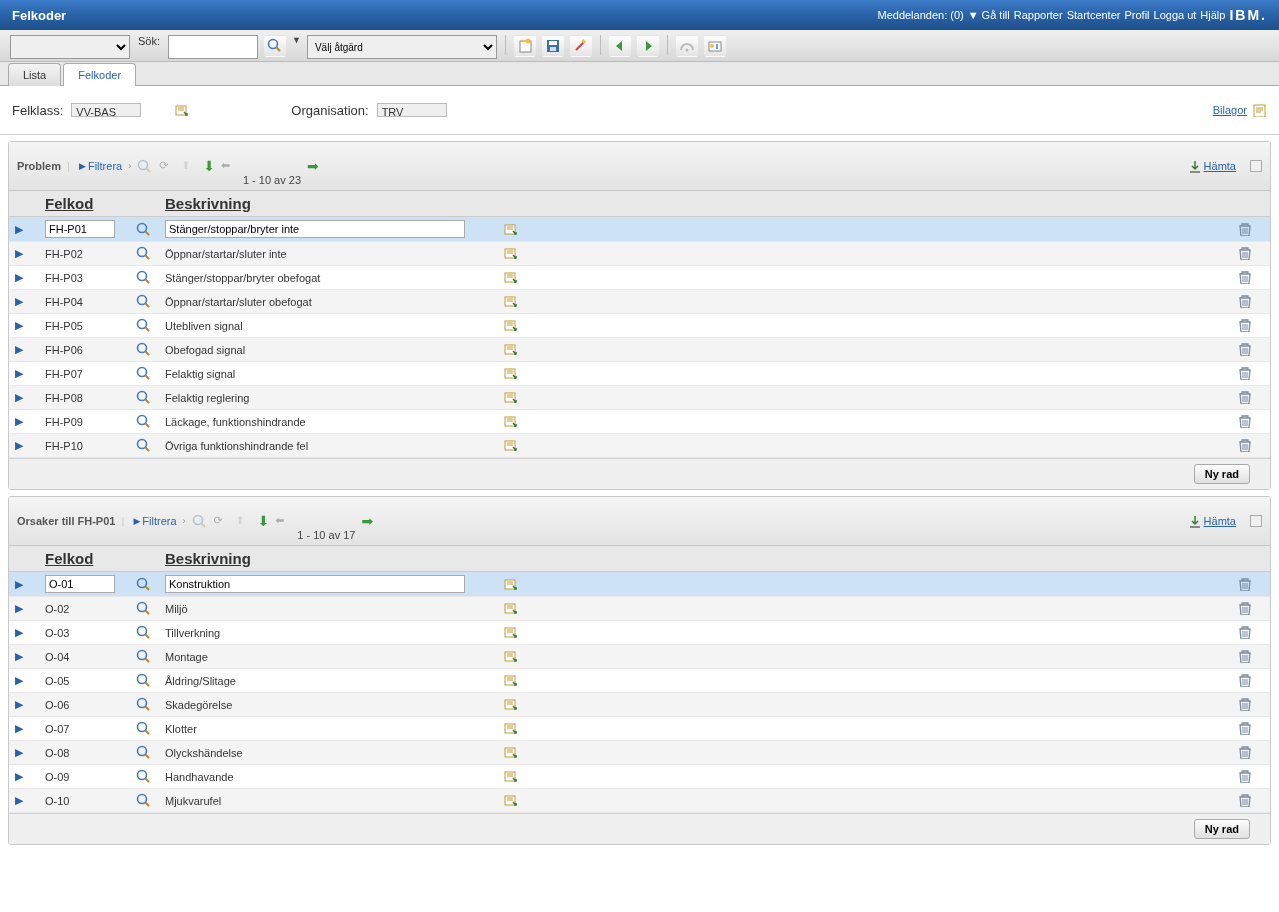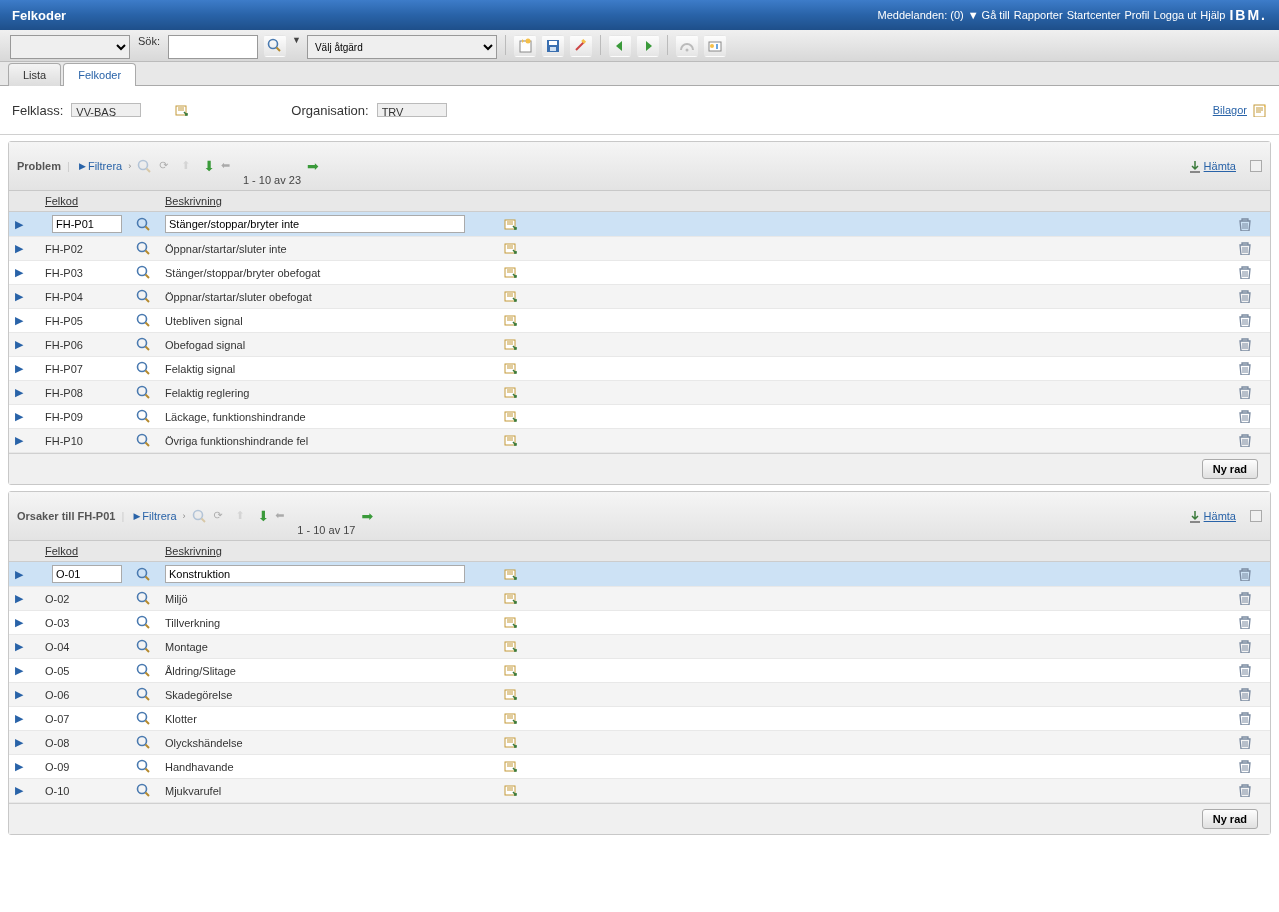--- a/index.html
+++ b/index.html
@@ -32,34 +32,34 @@
 .section-title { font-weight: bold; color: #555; }
 .filtrera { color: #2963a8; cursor: pointer; display:flex; align-items:center; gap:2px;}
 .filtrera::before { content:"▶"; font-size:9px; color:#2963a8;}
 .nav-sep { color:#888; font-size:9px;}
 .arrow-dn { color:#3a9a3a; font-size:14px; cursor:pointer;}
 .arrow-rt { color:#3a9a3a; font-size:14px; cursor:pointer;}
 .pager { color:#444;margin-top:28px; }
 .hamta { margin-left: auto; color:#2963a8; text-decoration: underline; cursor:pointer; display:flex; align-items:center; gap:3px;}
 .collapse-ico { width:12px; height:12px; border:1px solid #aaa; background:#f0f0f0; margin-left:8px; cursor:pointer;}
 .tbl { width: 100%; border-collapse: collapse; }
-.tbl th { text-align: left; font-weight: normal; text-decoration: underline; padding: 4px 6px; background: #e8e8e8; border-bottom: 1px solid #ccc; font-size:11px; color:#333;}
+.tbl th { text-align: left; font-weight: bold; text-decoration: underline; padding: 4px 6px; background: #e8e8e8; border-bottom: 1px solid #ccc; font-size:15px; color:#333;}
 .tbl td { padding: 3px 6px; border-bottom: 1px solid #e8e8e8; font-size:11px; height: 24px;}
 .tbl tr.zebra td { background: #f4f4f4; }
 .tbl tr.selected td { background: #cde2f5; }
 .row-arrow { color:#2963a8; font-size:11px; cursor:pointer; display:inline-block; width:12px;}
 .lookup-ico { display:inline-flex; width:16px; height:16px; cursor:pointer; align-items:center; justify-content:center;}
 .lookup-ico svg { width:14px; height:14px;}
 .del-ico { display:inline-flex; width:16px; height:16px; cursor:pointer; align-items:center; justify-content:center;}
 .del-ico svg { width:14px; height:14px;}
 .detail-ico { display:inline-flex; width:16px; height:16px; cursor:pointer; align-items:center; justify-content:center;}
 .detail-ico svg { width:14px; height:14px;}
-.row-input { border:1px solid #aaa; padding:1px 3px; font-size:11px; width:70px; height:18px; background:#fff;margin-left:7px;}
+.row-input { border:1px solid #aaa; padding:1px 3px; font-size:11px; width:70px; height:18px; background:#fff;}
 .row-input-wide { border:1px solid #aaa; padding:1px 3px; font-size:11px; width:300px; height:18px; background:#fff;}
-.sec-footer { display:flex; justify-content:flex-end; padding:5px 12px; background:#f0f0f0; border-top:1px solid #d0d0d0;}
+.sec-footer { display:flex; justify-content:flex-end; padding:5px 20px; background:#f0f0f0; border-top:1px solid #d0d0d0;}
 .nyrad-btn { background: linear-gradient(to bottom,#fdfdfd,#e0e0e0); border:1px solid #aaa; padding:3px 10px; border-radius:3px; cursor:pointer; font-size:11px; font-weight:bold;}
 .col-arrow{width:30px;} .col-code{width:90px;} .col-look{width:30px;} .col-desc{} .col-detail{width:40px;} .col-trash{width:40px;}
 .dis-ico{ opacity:.35; display:inline-block; width:16px; height:14px;}
 </style>
 </head>
 <body>
 
 <svg width="0" height="0" style="position:absolute">
 <defs>
 <g id="i-search">

